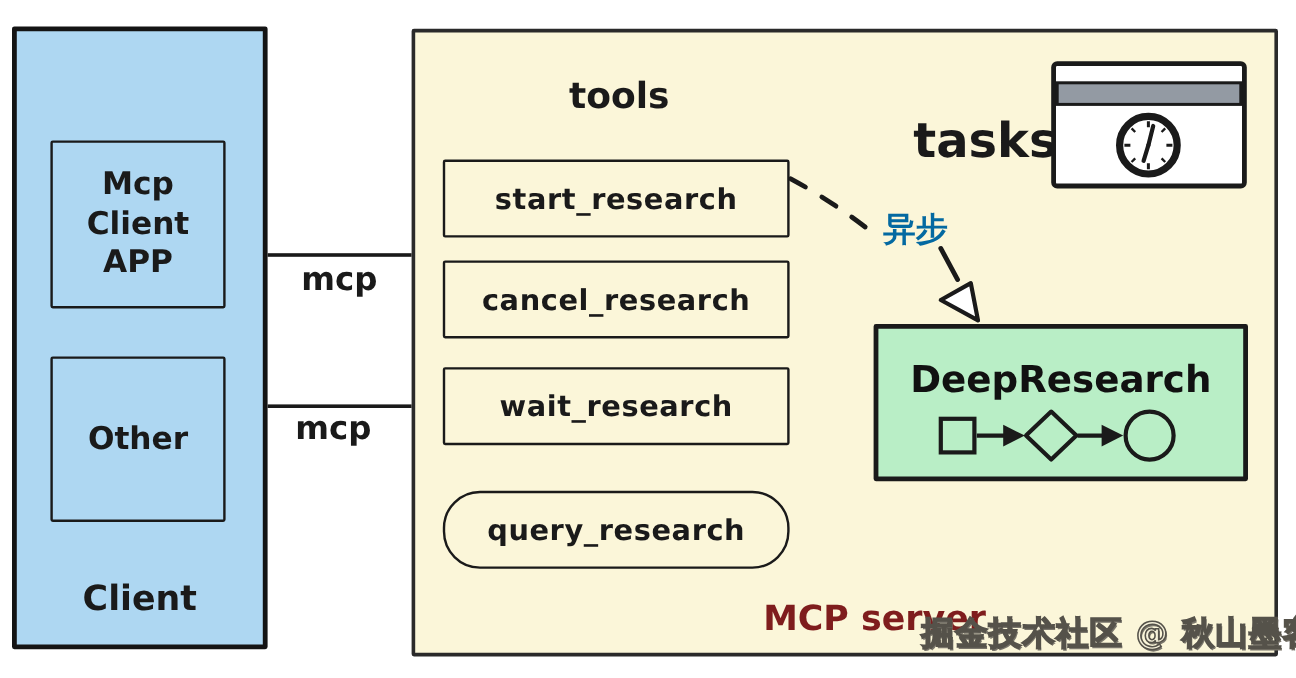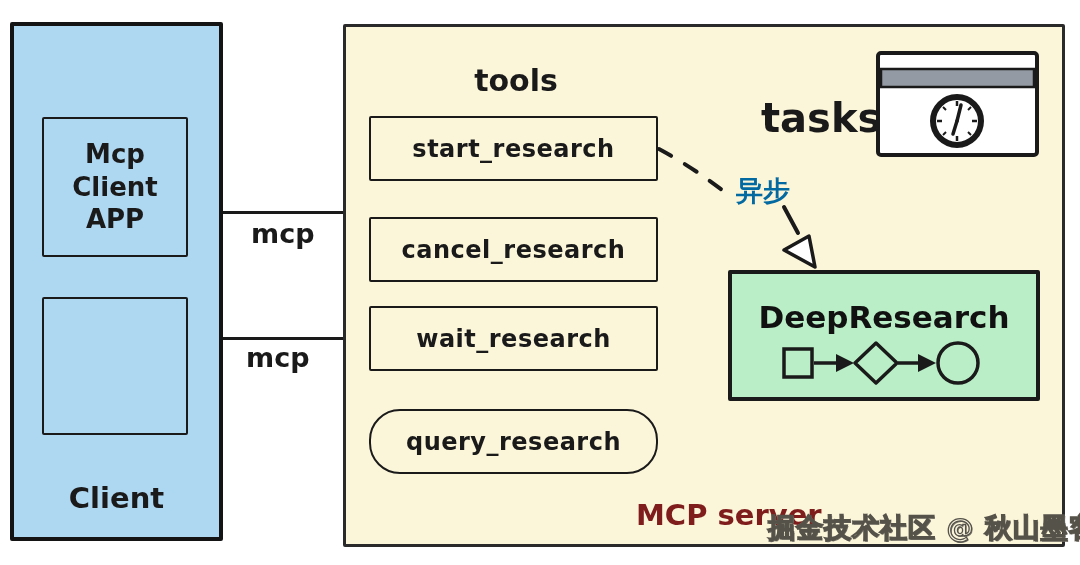--- a/index.html
+++ b/index.html
@@ -98,21 +98,21 @@
     border-radius: 2px;
     background: transparent;
     display: flex;
     align-items: center;
     justify-content: center;
     font-size: 24px;
     font-weight: 600;
     letter-spacing: 0.5px;
     color: #1a1a1a;
   }
-  .tool-box.t0 { top: 89px; }
+  .tool-box.t0 { top: 106px; }
   .tool-box.t1 { top: 190px; }
   .tool-box.t2 { top: 279px; }
   .tool-box.t3 { top: 382px; border-radius: 31px; }
 
   .tasks-label {
     position: absolute;
     left: 415px; top: 68px;
     font-size: 40px;
     font-weight: 600;
     color: #1a1a1a;
@@ -187,20 +187,21 @@
 
 <div class="canvas">
 
   <div class="client-panel">
     <div class="client-inner-box app">
       <span>Mcp</span>
       <span>Client</span>
       <span>APP</span>
     </div>
     <div class="client-inner-box other">
+      <span>Other</span>
     </div>
     <div class="client-label">Client</div>
   </div>
 
   <div class="mcp-line line1"></div>
   <div class="mcp-line line2"></div>
   <div class="mcp-label l1">mcp</div>
   <div class="mcp-label l2">mcp</div>
 
   <div class="server-panel">

